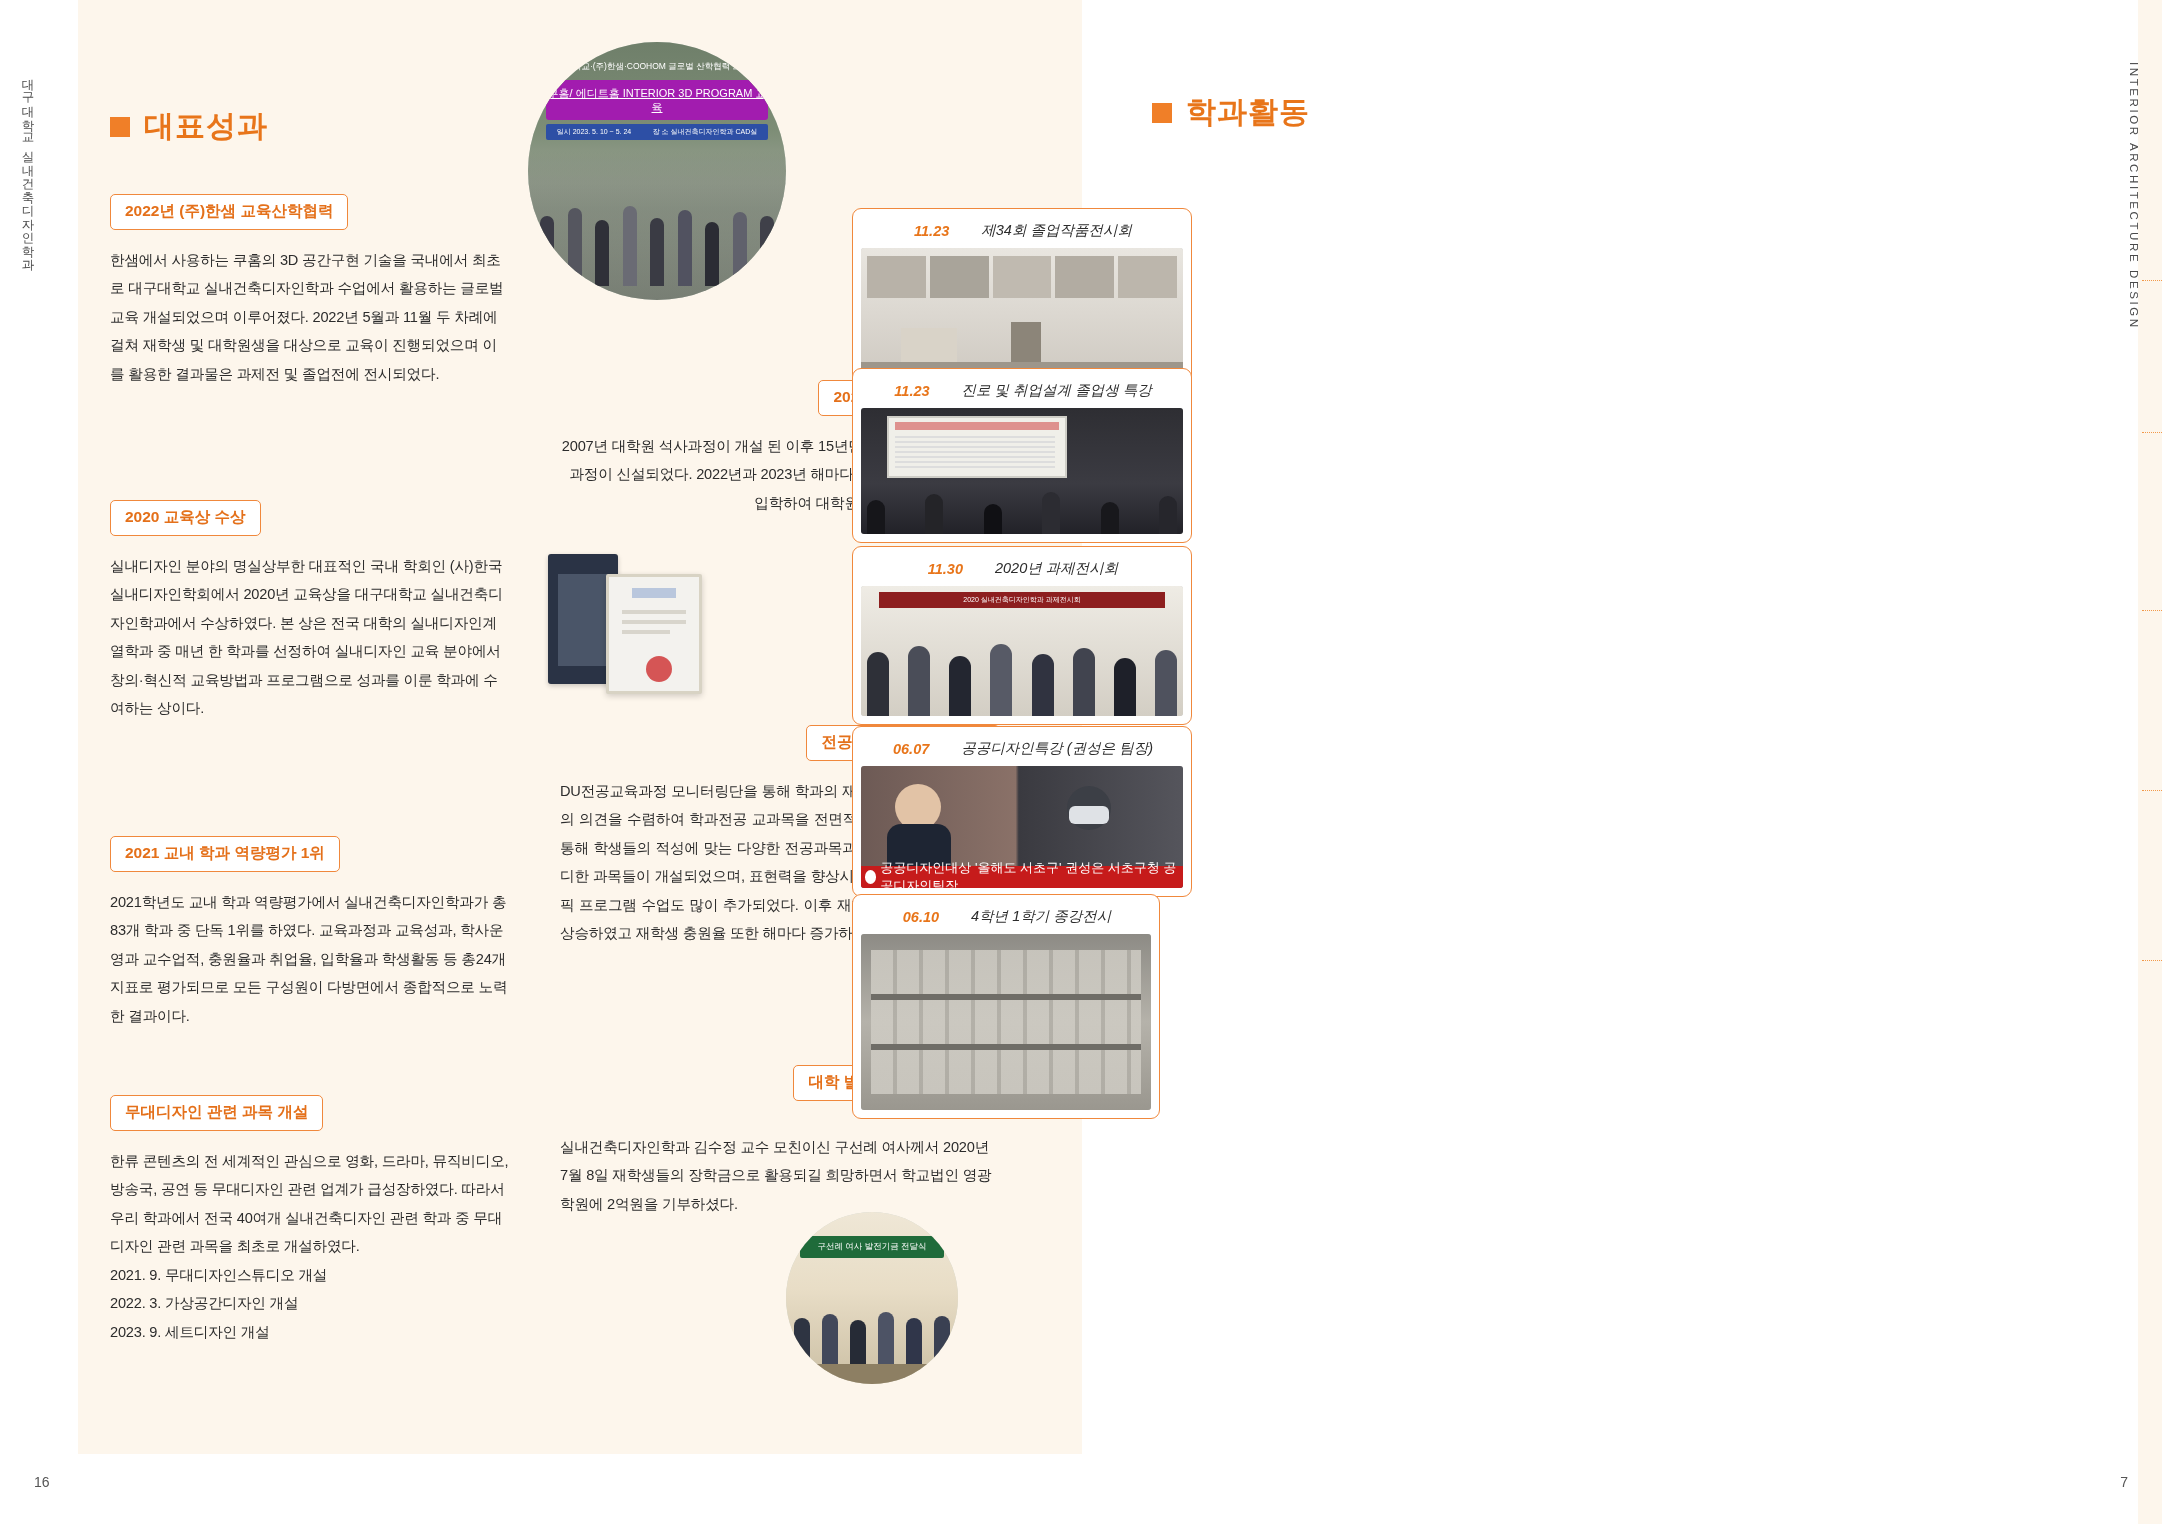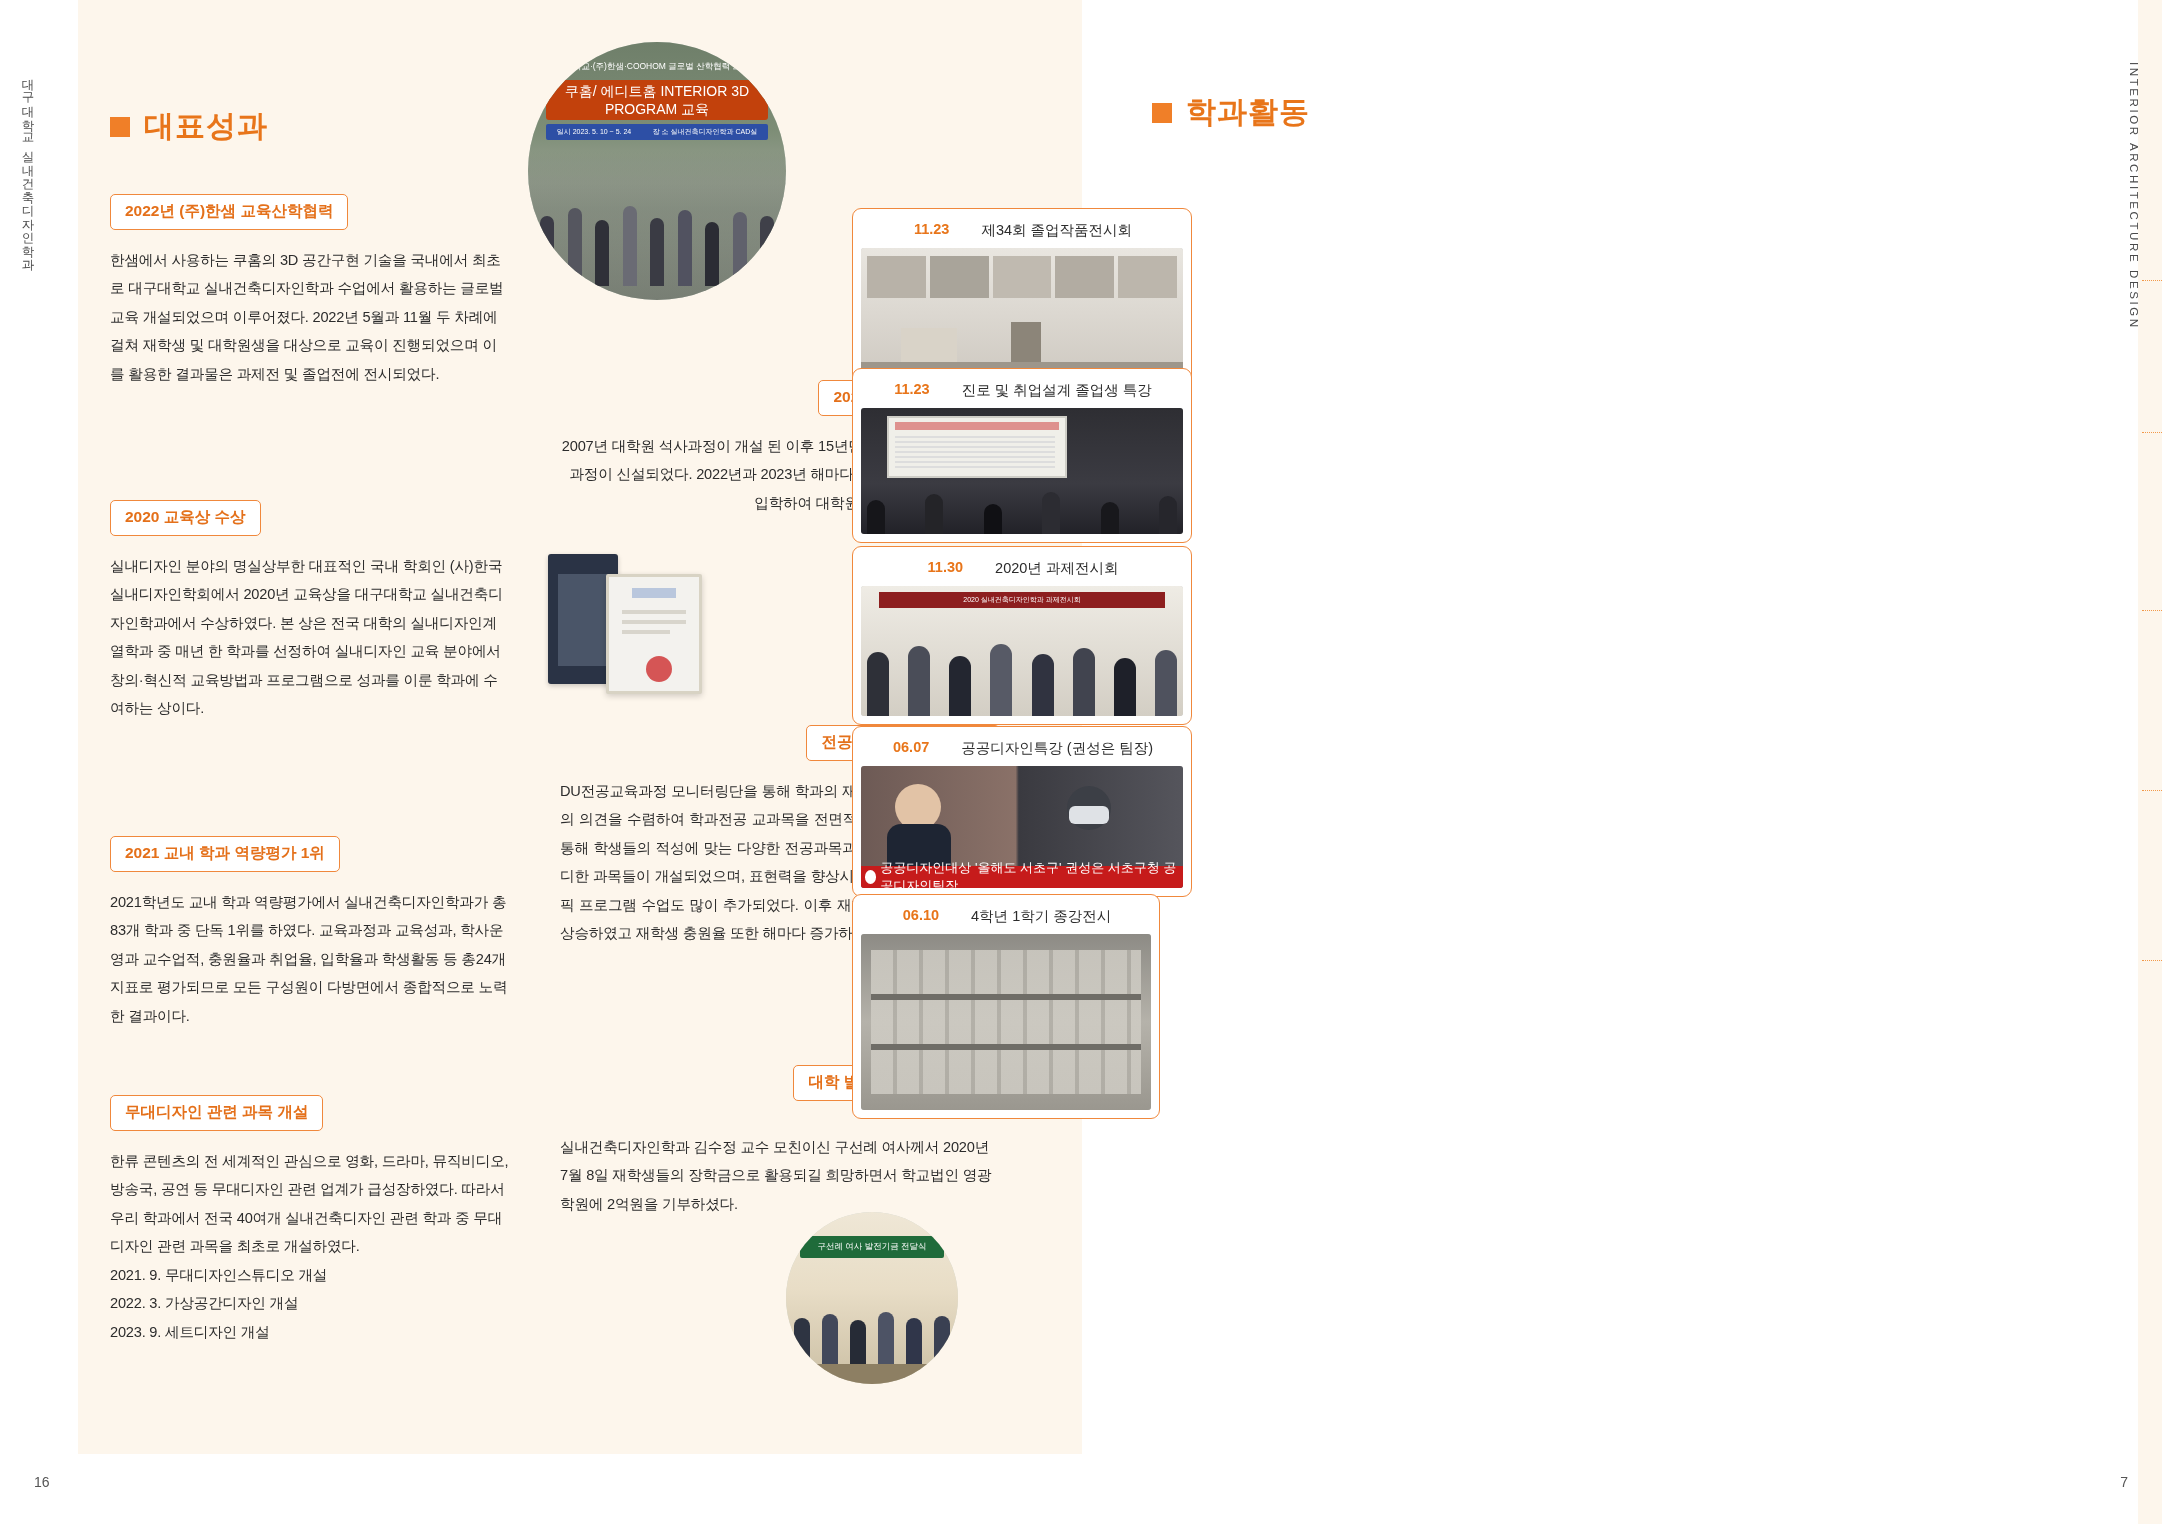--- a/index.html
+++ b/index.html
@@ -98,24 +98,25 @@
   }
   .photo-rect { position: absolute; overflow: hidden; background: #d5d5d5; }
   .card {
     position: absolute;
     border: 1.6px solid #f0883c;
     border-radius: 9px;
     background: #fff;
     padding: 8px;
   }
   .card-head {
-    display: flex; align-items: flex-start; gap: 32px;
+    display: flex; align-items: center; gap: 32px;
     padding: 4px 4px 8px 6px;
     font-size: 14.5px;
     color: #2c2c2c;
+    font-style: italic;
   }
   .card-date { color: #e8751a; font-weight: bold; font-size: 14.5px; }
   .card-img { width: 100%; background: #ccc; border-radius: 3px; overflow: hidden; position: relative; }
   .dash {
     position: absolute;
     border-top: 1.6px dotted #f2994a;
     height: 0;
   }
 
   
@@ -135,21 +136,21 @@
     <div class="sec-head" style="left:110px; top:106px;">
       <div class="sec-sq"></div>
       <div class="sec-title">대표성과</div>
     </div>
 
     <div class="photo-round" style="left:528px; top:42px; width:258px; height:258px;">
       <div class="ph" style="background:linear-gradient(#6f7f6a 0%,#7d8d76 34%,#9aa394 55%,#b9bdb2 100%);"></div>
       <div style="position:absolute;left:0;top:18px;width:100%;text-align:center;color:#fff;font-size:8.5px;line-height:1.5;">
         대구대학교·(주)한샘·COOHOM 글로벌 산학협력 프로젝트
       </div>
-      <div style="position:absolute;left:18px;top:38px;right:18px;height:40px;background:#c2410c;border-radius:3px;color:#fff;font-size:14px;display:flex;align-items:center;justify-content:center;text-align:center;line-height:1.3;">
+      <div style="position:absolute;left:18px;top:38px;right:18px;height:40px;background:#a21caf;border-radius:3px;color:#fff;font-size:11px;display:flex;align-items:center;justify-content:center;text-align:center;line-height:1.3;text-decoration:underline;">
         쿠홈/ 에디트홈 INTERIOR 3D PROGRAM 교육
       </div>
       <div style="position:absolute;left:18px;top:82px;right:18px;height:16px;background:#2d4fa5;border-radius:2px;color:#fff;font-size:7px;display:flex;align-items:center;justify-content:space-around;">
         <span>일시 2023. 5. 10 ~ 5. 24</span>
           <span>장 소 실내건축디자인학과 CAD실</span>
       </div>
       <div style="position:absolute;left:0;bottom:0;width:100%;height:150px;background:linear-gradient(180deg,rgba(60,70,55,0) 0%,rgba(45,55,45,.25) 40%,rgba(40,50,40,.45) 100%);"></div>
       <div style="position:absolute;left:12px;bottom:14px;right:12px;height:96px;display:flex;justify-content:space-between;align-items:flex-end;">
         <span style="width:14px;height:70px;background:#3b3b46;border-radius:7px 7px 0 0;"></span>
         <span style="width:14px;height:78px;background:#55565f;border-radius:7px 7px 0 0;"></span>

